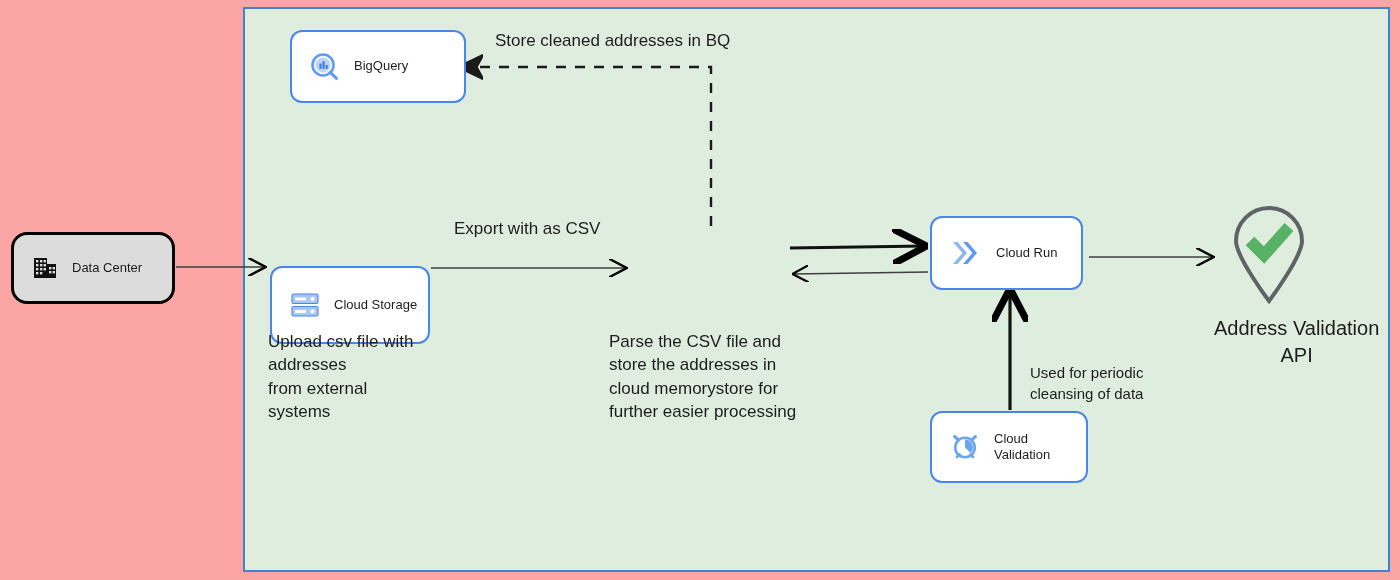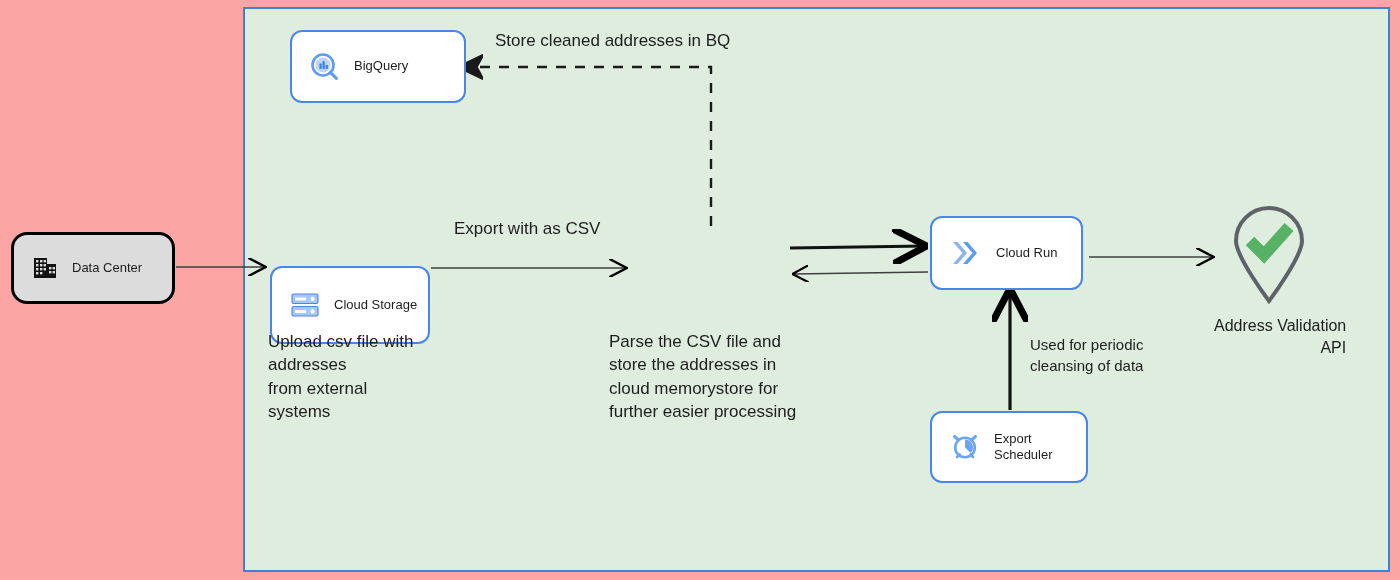--- a/index.html
+++ b/index.html
@@ -96,39 +96,39 @@
     width: 180px;
     display: flex;
     flex-direction: column;
     align-items: flex-start;
   }
   .pin-node .pin-graphic {
     margin-left: 10px;
   }
   .pin-node .pin-label {
     margin-top: 6px;
-    font-size: 16px;
+    font-size: 20px;
     color: #1d1d1d;
     line-height: 1.35;
     white-space: pre-line;
-    text-align: right;
+    text-align: center;
   }
 
   
   .note {
     position: absolute;
     font-size: 17px;
     color: #1d1d1d;
     line-height: 1.38;
     white-space: pre-line;
     text-align: left;
   }
   #note-upload  { left: 268px;  top: 330px; width: 300px; }
   #note-parse   { left: 609px;  top: 330px; width: 300px; }
-  #note-cleanse { left: 1030px; top: 334px; width: 220px; font-size: 15px; line-height: 1.42; }
+  #note-cleanse { left: 1030px; top: 362px; width: 220px; font-size: 15px; line-height: 1.42; }
 
   
   .edge-label {
     position: absolute;
     font-size: 17px;
     color: #1d1d1d;
     white-space: nowrap;
   }
   #label-store-bq  { left: 495px; top: 31px; }
   #label-export    { left: 454px; top: 219px; }
@@ -257,21 +257,21 @@
     <span class="icon-slot">
       <svg width="30" height="30" viewBox="0 0 30 30">
         <line x1="4.5" y1="4.5" x2="8.5" y2="8" stroke="#6ba5f2" stroke-width="3" stroke-linecap="round"></line>
         <line x1="25.5" y1="4.5" x2="21.5" y2="8" stroke="#6ba5f2" stroke-width="3" stroke-linecap="round"></line>
         <line x1="7" y1="25" x2="9.5" y2="22.5" stroke="#6ba5f2" stroke-width="2.6" stroke-linecap="round"></line>
         <line x1="23" y1="25" x2="20.5" y2="22.5" stroke="#6ba5f2" stroke-width="2.6" stroke-linecap="round"></line>
         <circle cx="15" cy="15.5" r="9.8" fill="none" stroke="#6ba5f2" stroke-width="2.6"></circle>
         <path d="M 15 15.5 L 15 7.6 A 7.9 7.9 0 0 1 20.6 21.1 Z" fill="#6ba5f2"></path>
       </svg>
     </span>
-    <span class="node-label">Export Scheduler</span>
+    <span class="node-label">Cloud Validation</span>
   </div>
 
   <div class="pin-node">
     <span class="pin-graphic">
       <svg width="90" height="100" viewBox="0 0 90 100">
         <path d="M 45 96 C 45 96 12 52 12 36 A 33 33 0 1 1 78 36 C 78 52 45 96 45 96 Z" fill="none" stroke="#5f6368" stroke-width="4"></path>
         <path d="M 26 36 L 40 50 L 65 22" fill="none" stroke="#57b265" stroke-width="12" stroke-linecap="butt" stroke-linejoin="miter"></path>
       </svg>
     </span>
     <span class="pin-label">Address Validation

